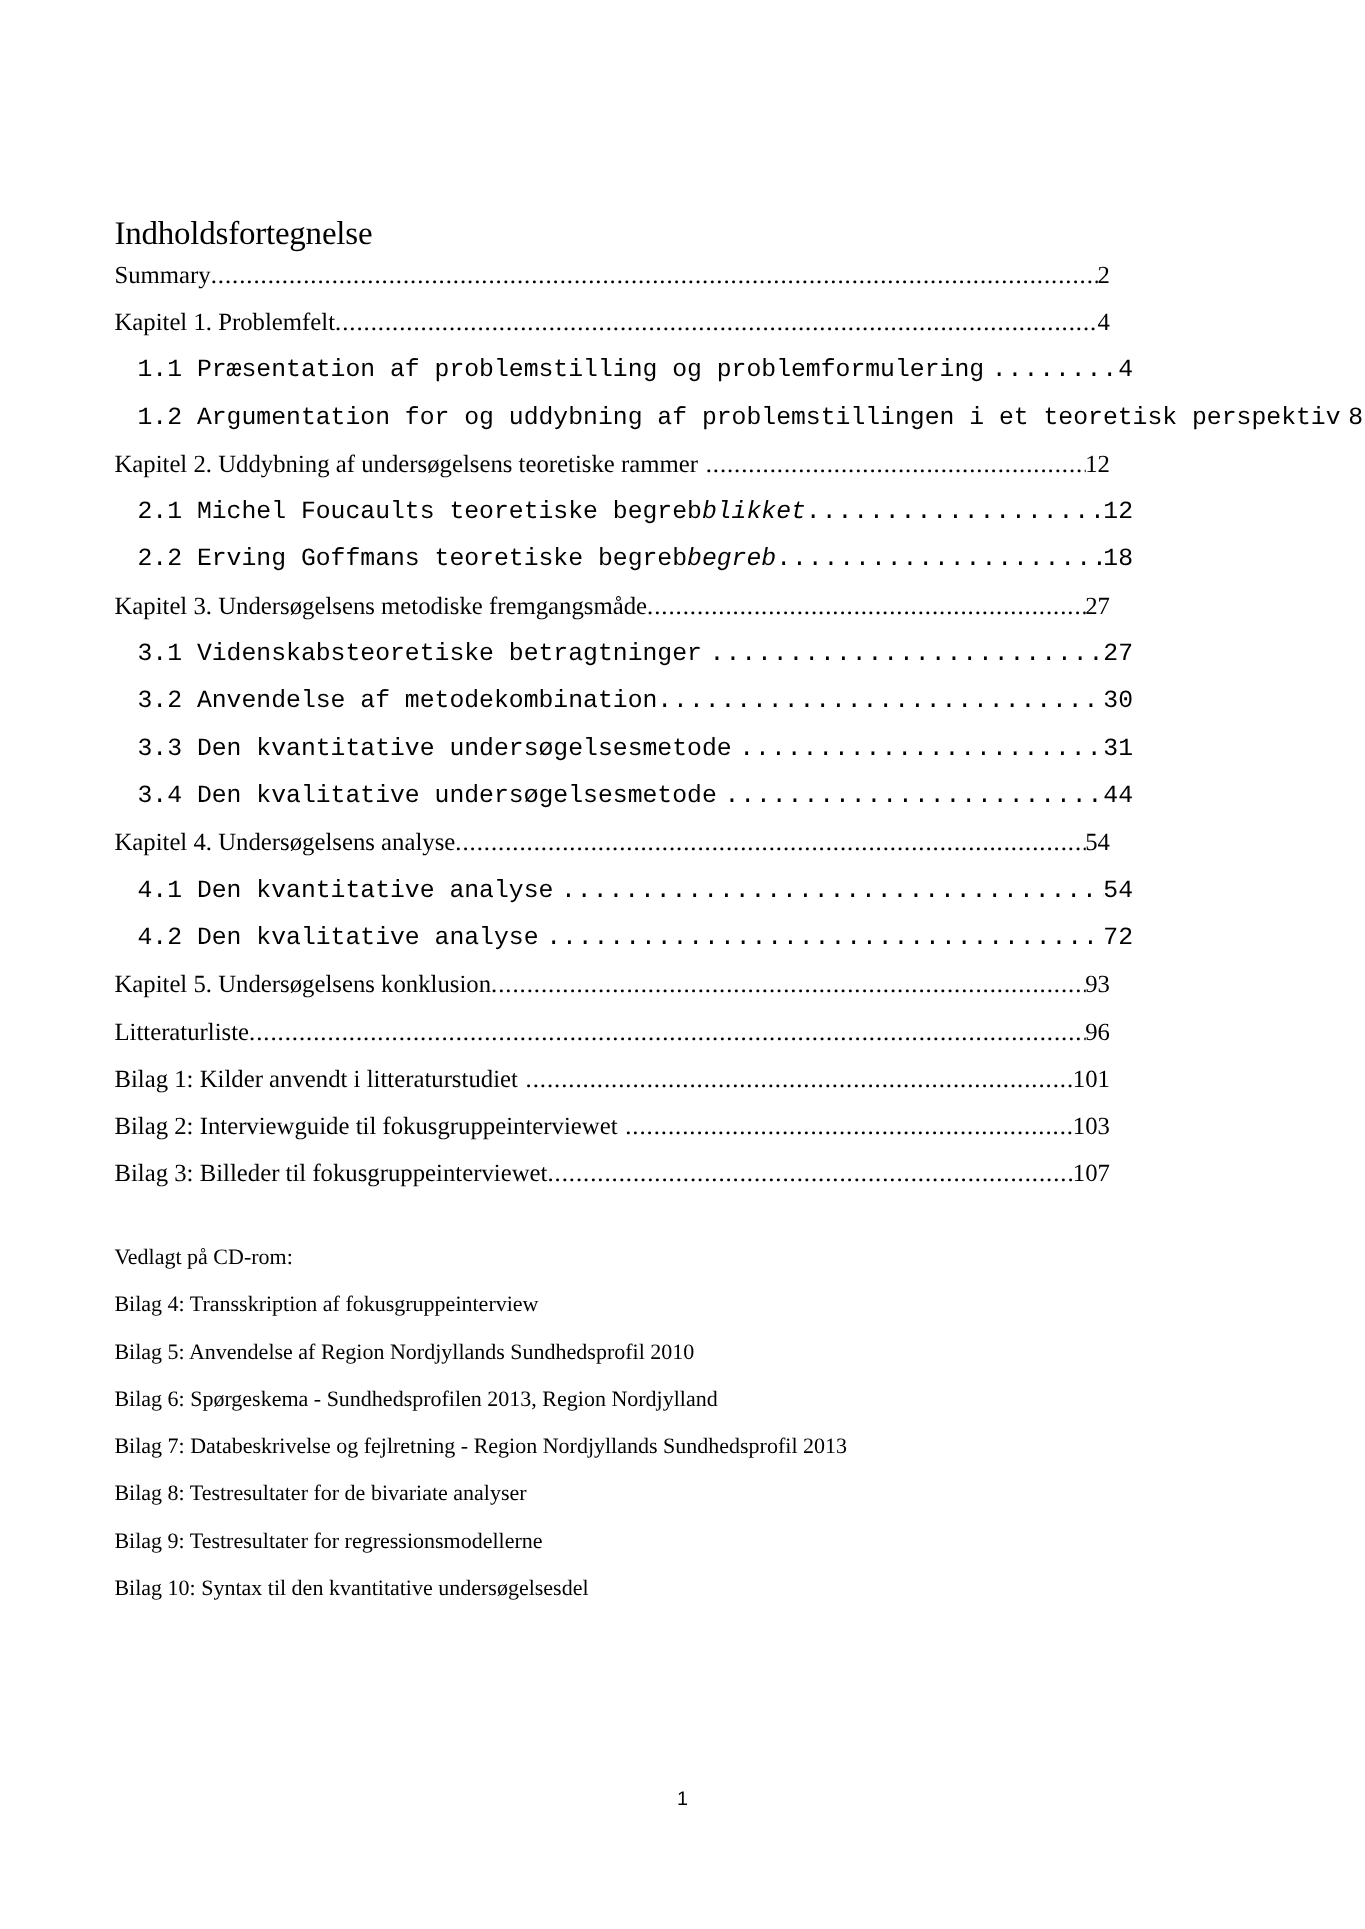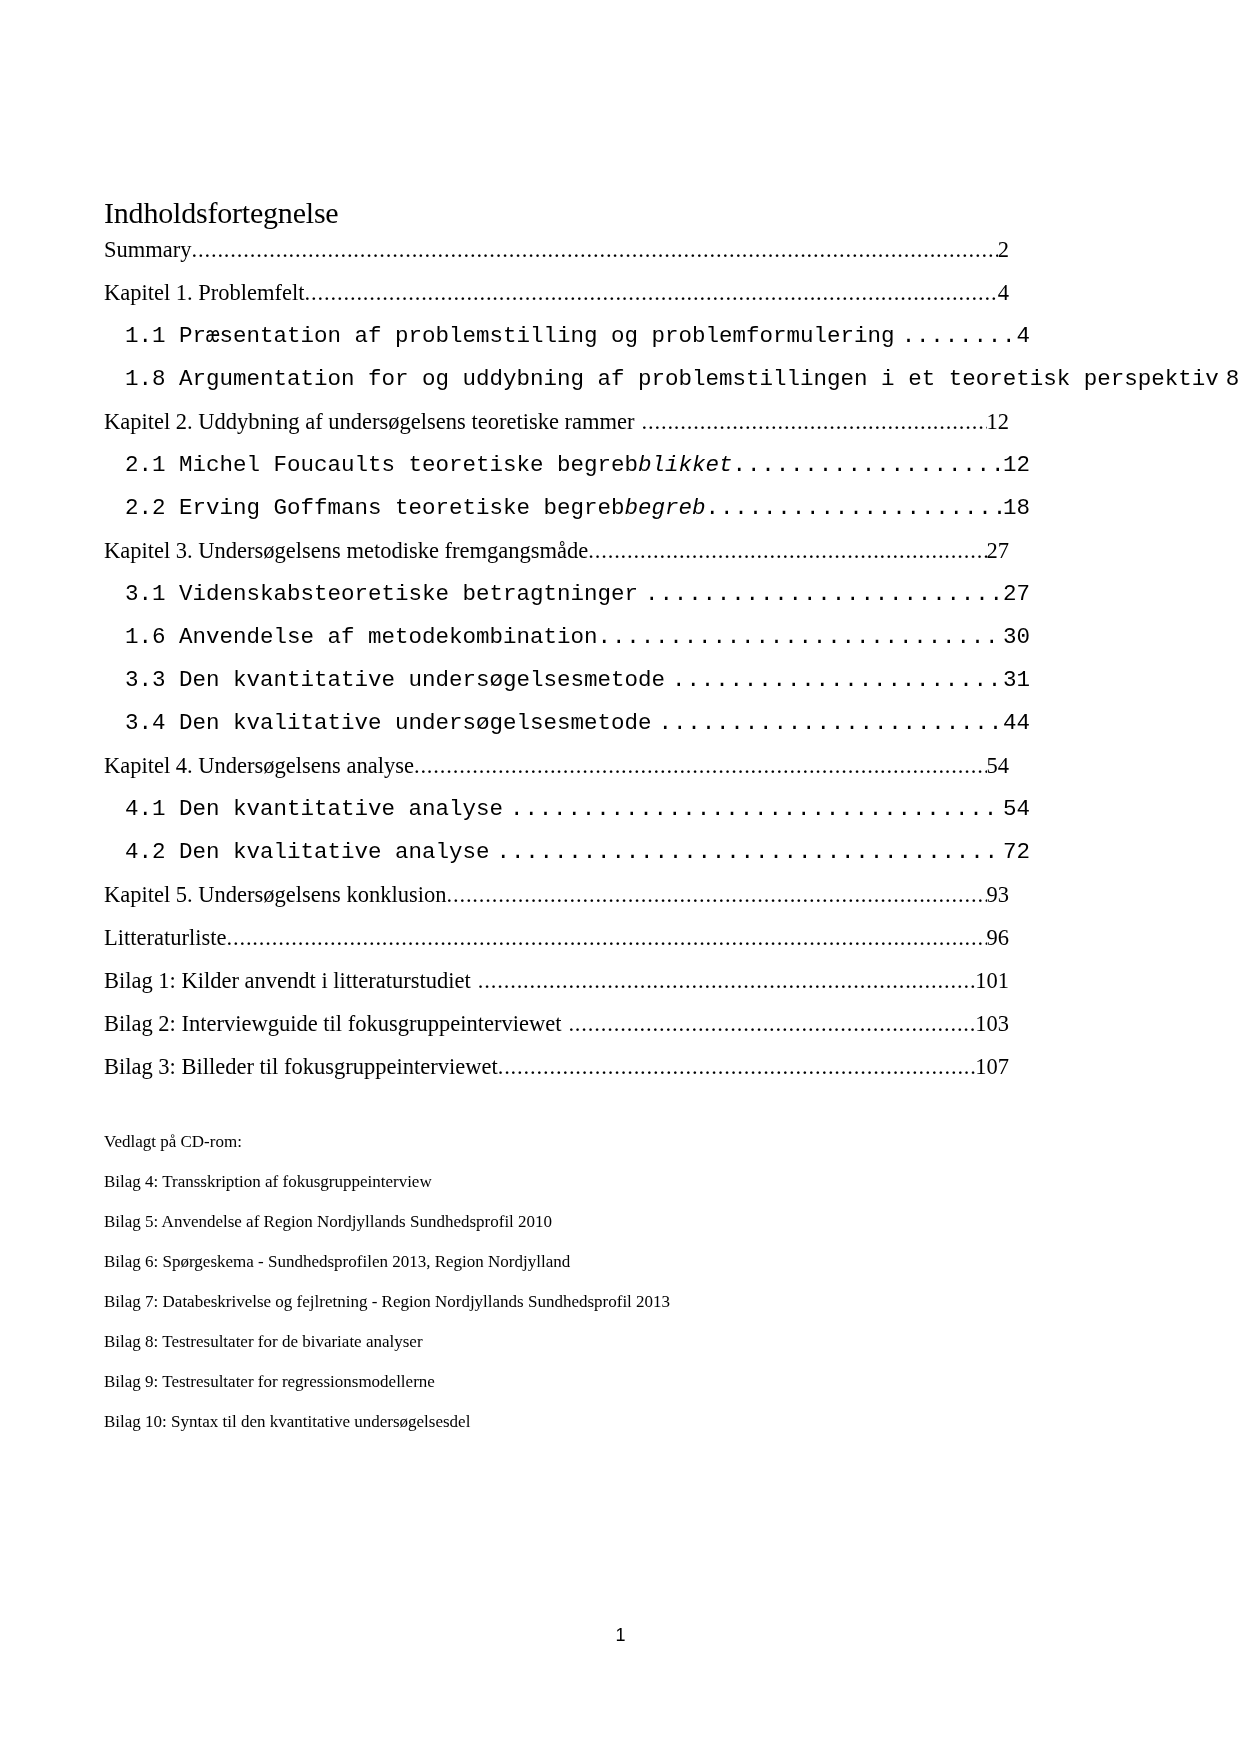--- a/index.html
+++ b/index.html
@@ -75,21 +75,21 @@
     flex: 0 0 auto;
     text-align: right;
     font-size: 22.5px;
   }
 
   
   .cd-block {
     margin-top: 55px;
   }
   .cd-line {
-    font-size: 17px;
+    font-size: 20px;
     line-height: 1.0;
     margin-bottom: 23px;
     white-space: nowrap;
   }
 
   
   .page-footer {
     position: absolute;
     left: 0;
     top: 1625px;
@@ -119,21 +119,21 @@
           <span class="entry-text">Kapitel 1. Problemfelt</span>
           <span class="leader"></span>
           <span class="page-num">4</span>
         </div>
         <div class="toc-entry level-2">
           <span class="entry-text">1.1 Præsentation af problemstilling og problemformulering</span>
           <span class="leader lead-gap"></span>
           <span class="page-num">4</span>
         </div>
         <div class="toc-entry level-2">
-          <span class="entry-text">1.8 Argumentation for og uddybning af problemstillingen i et teoretisk perspektiv</span>
+          <span class="entry-text">1.2 Argumentation for og uddybning af problemstillingen i et teoretisk perspektiv</span>
           <span class="leader lead-gap"></span>
           <span class="page-num">8</span>
         </div>
         <div class="toc-entry">
           <span class="entry-text">Kapitel 2. Uddybning af undersøgelsens teoretiske rammer</span>
           <span class="leader lead-gap"></span>
           <span class="page-num">12</span>
         </div>
         <div class="toc-entry level-2">
           <span class="entry-text">2.1 Michel Foucaults teoretiske begreb </span>
@@ -151,21 +151,21 @@
           <span class="entry-text">Kapitel 3. Undersøgelsens metodiske fremgangsmåde</span>
           <span class="leader"></span>
           <span class="page-num">27</span>
         </div>
         <div class="toc-entry level-2">
           <span class="entry-text">3.1 Videnskabsteoretiske betragtninger</span>
           <span class="leader lead-gap"></span>
           <span class="page-num">27</span>
         </div>
         <div class="toc-entry level-2">
-          <span class="entry-text">1.6 Anvendelse af metodekombination</span>
+          <span class="entry-text">3.2 Anvendelse af metodekombination</span>
           <span class="leader"></span>
           <span class="page-num">30</span>
         </div>
         <div class="toc-entry level-2">
           <span class="entry-text">3.3 Den kvantitative undersøgelsesmetode</span>
           <span class="leader lead-gap"></span>
           <span class="page-num">31</span>
         </div>
         <div class="toc-entry level-2">
           <span class="entry-text">3.4 Den kvalitative undersøgelsesmetode</span>

